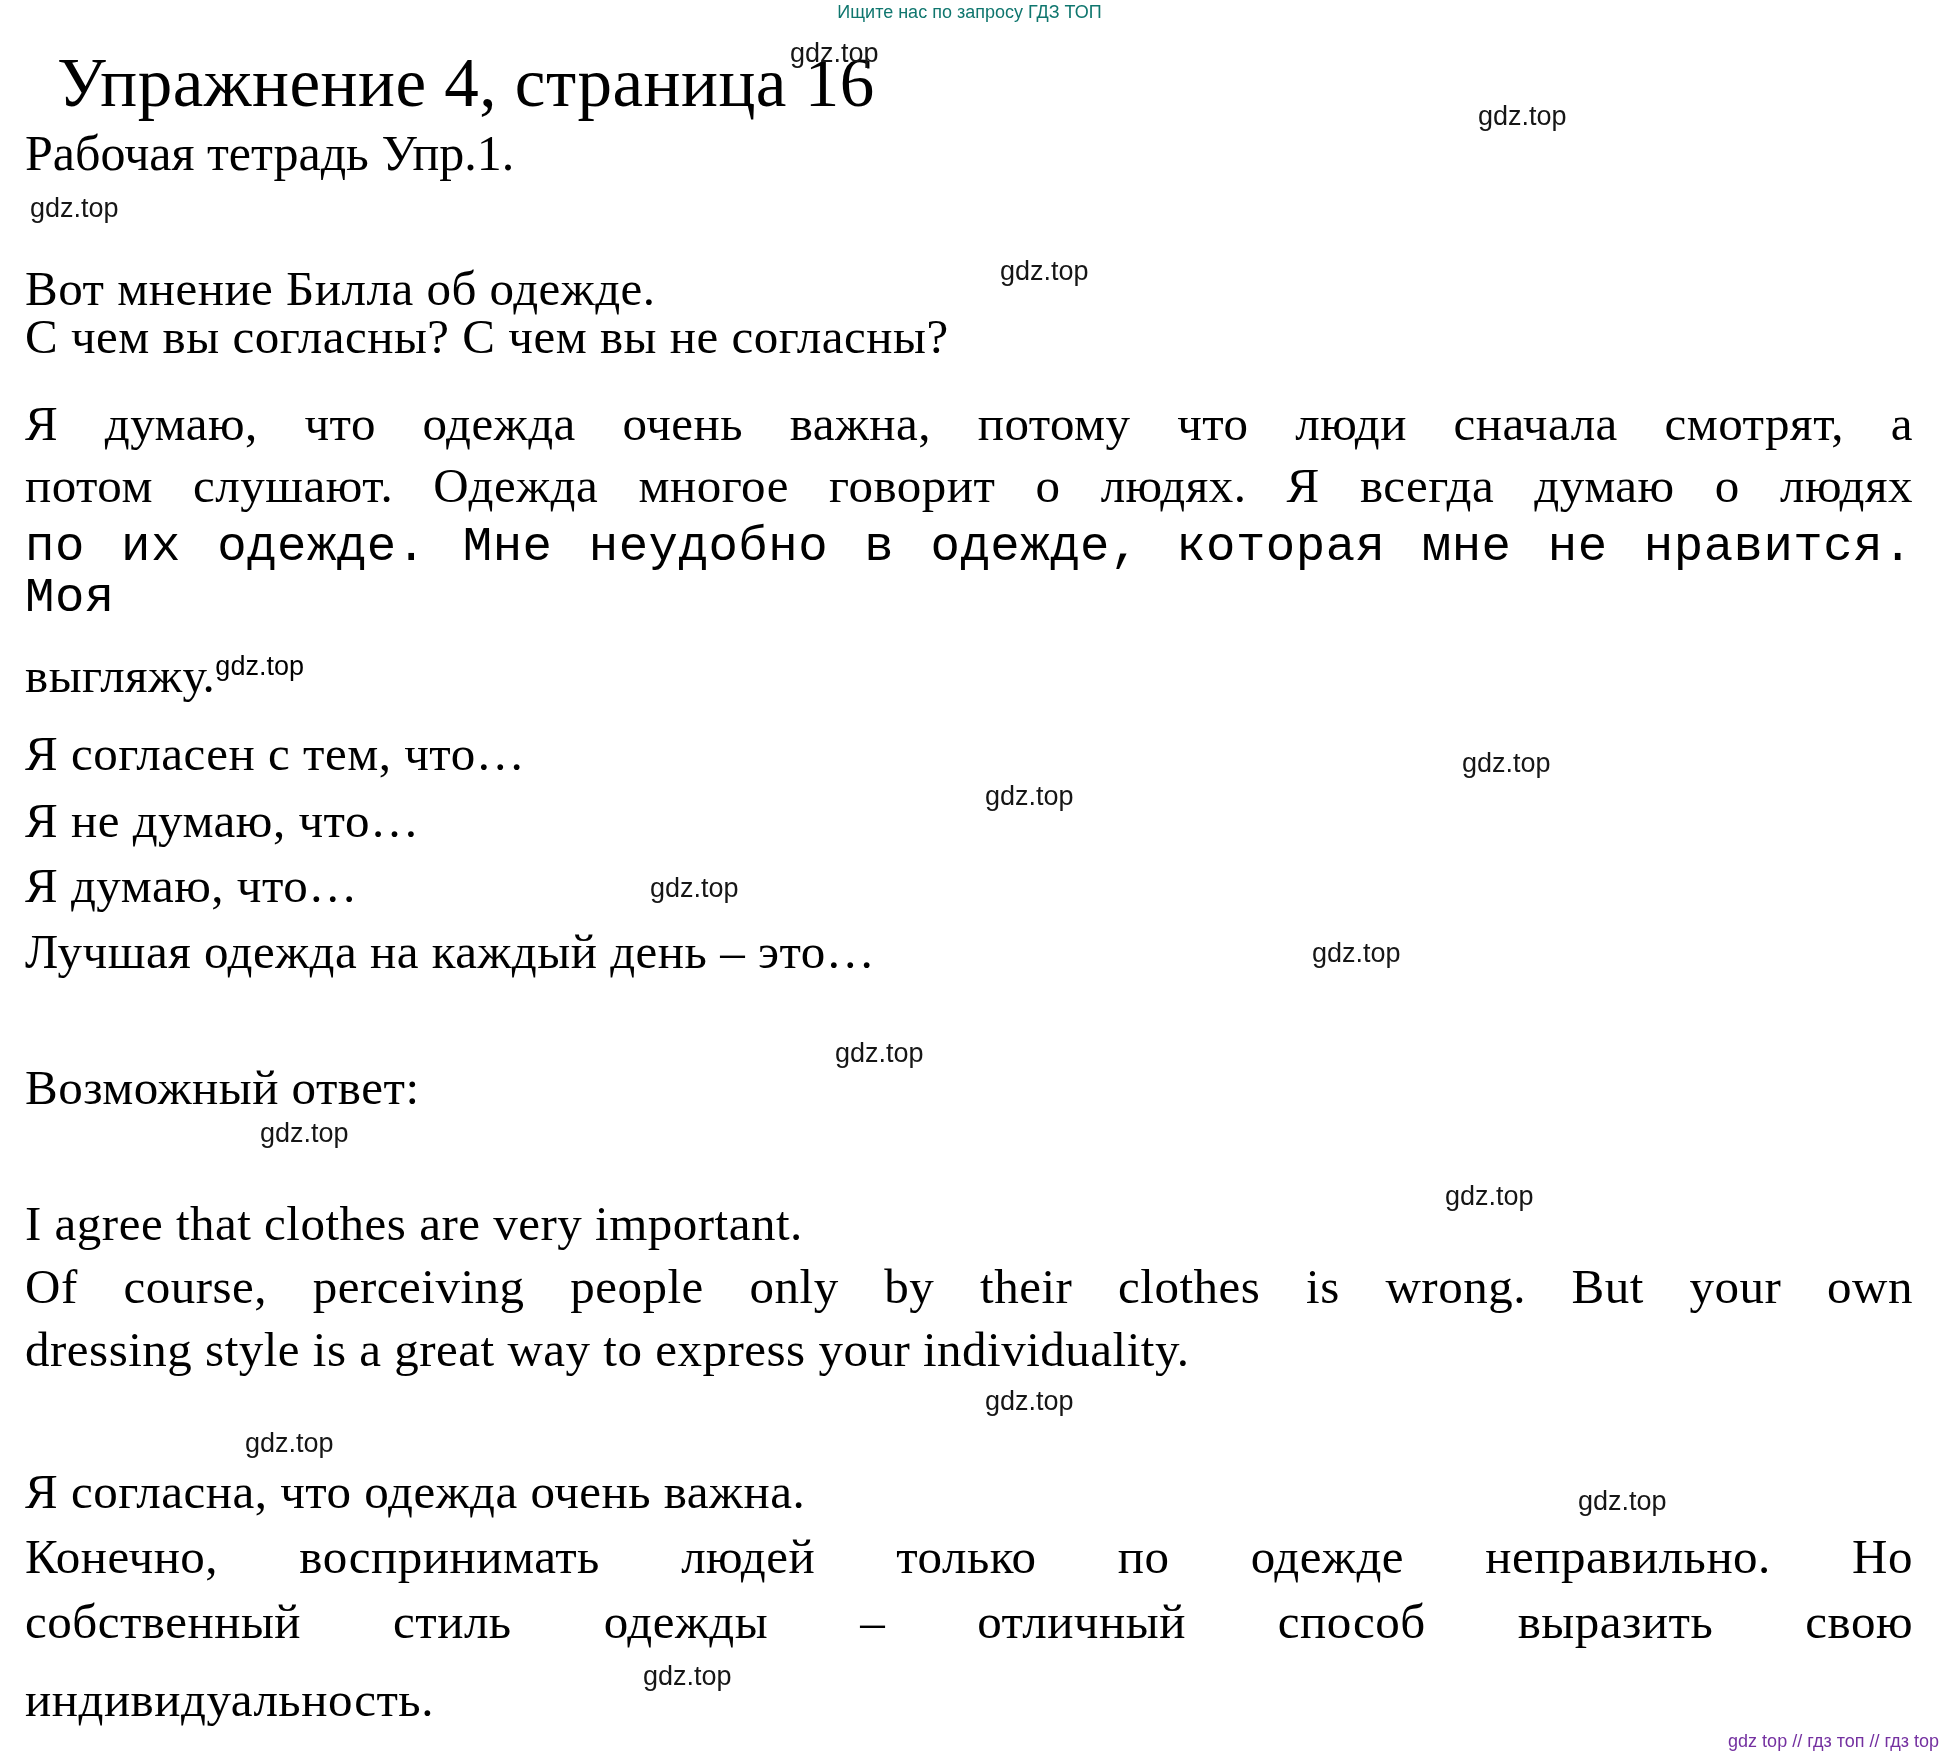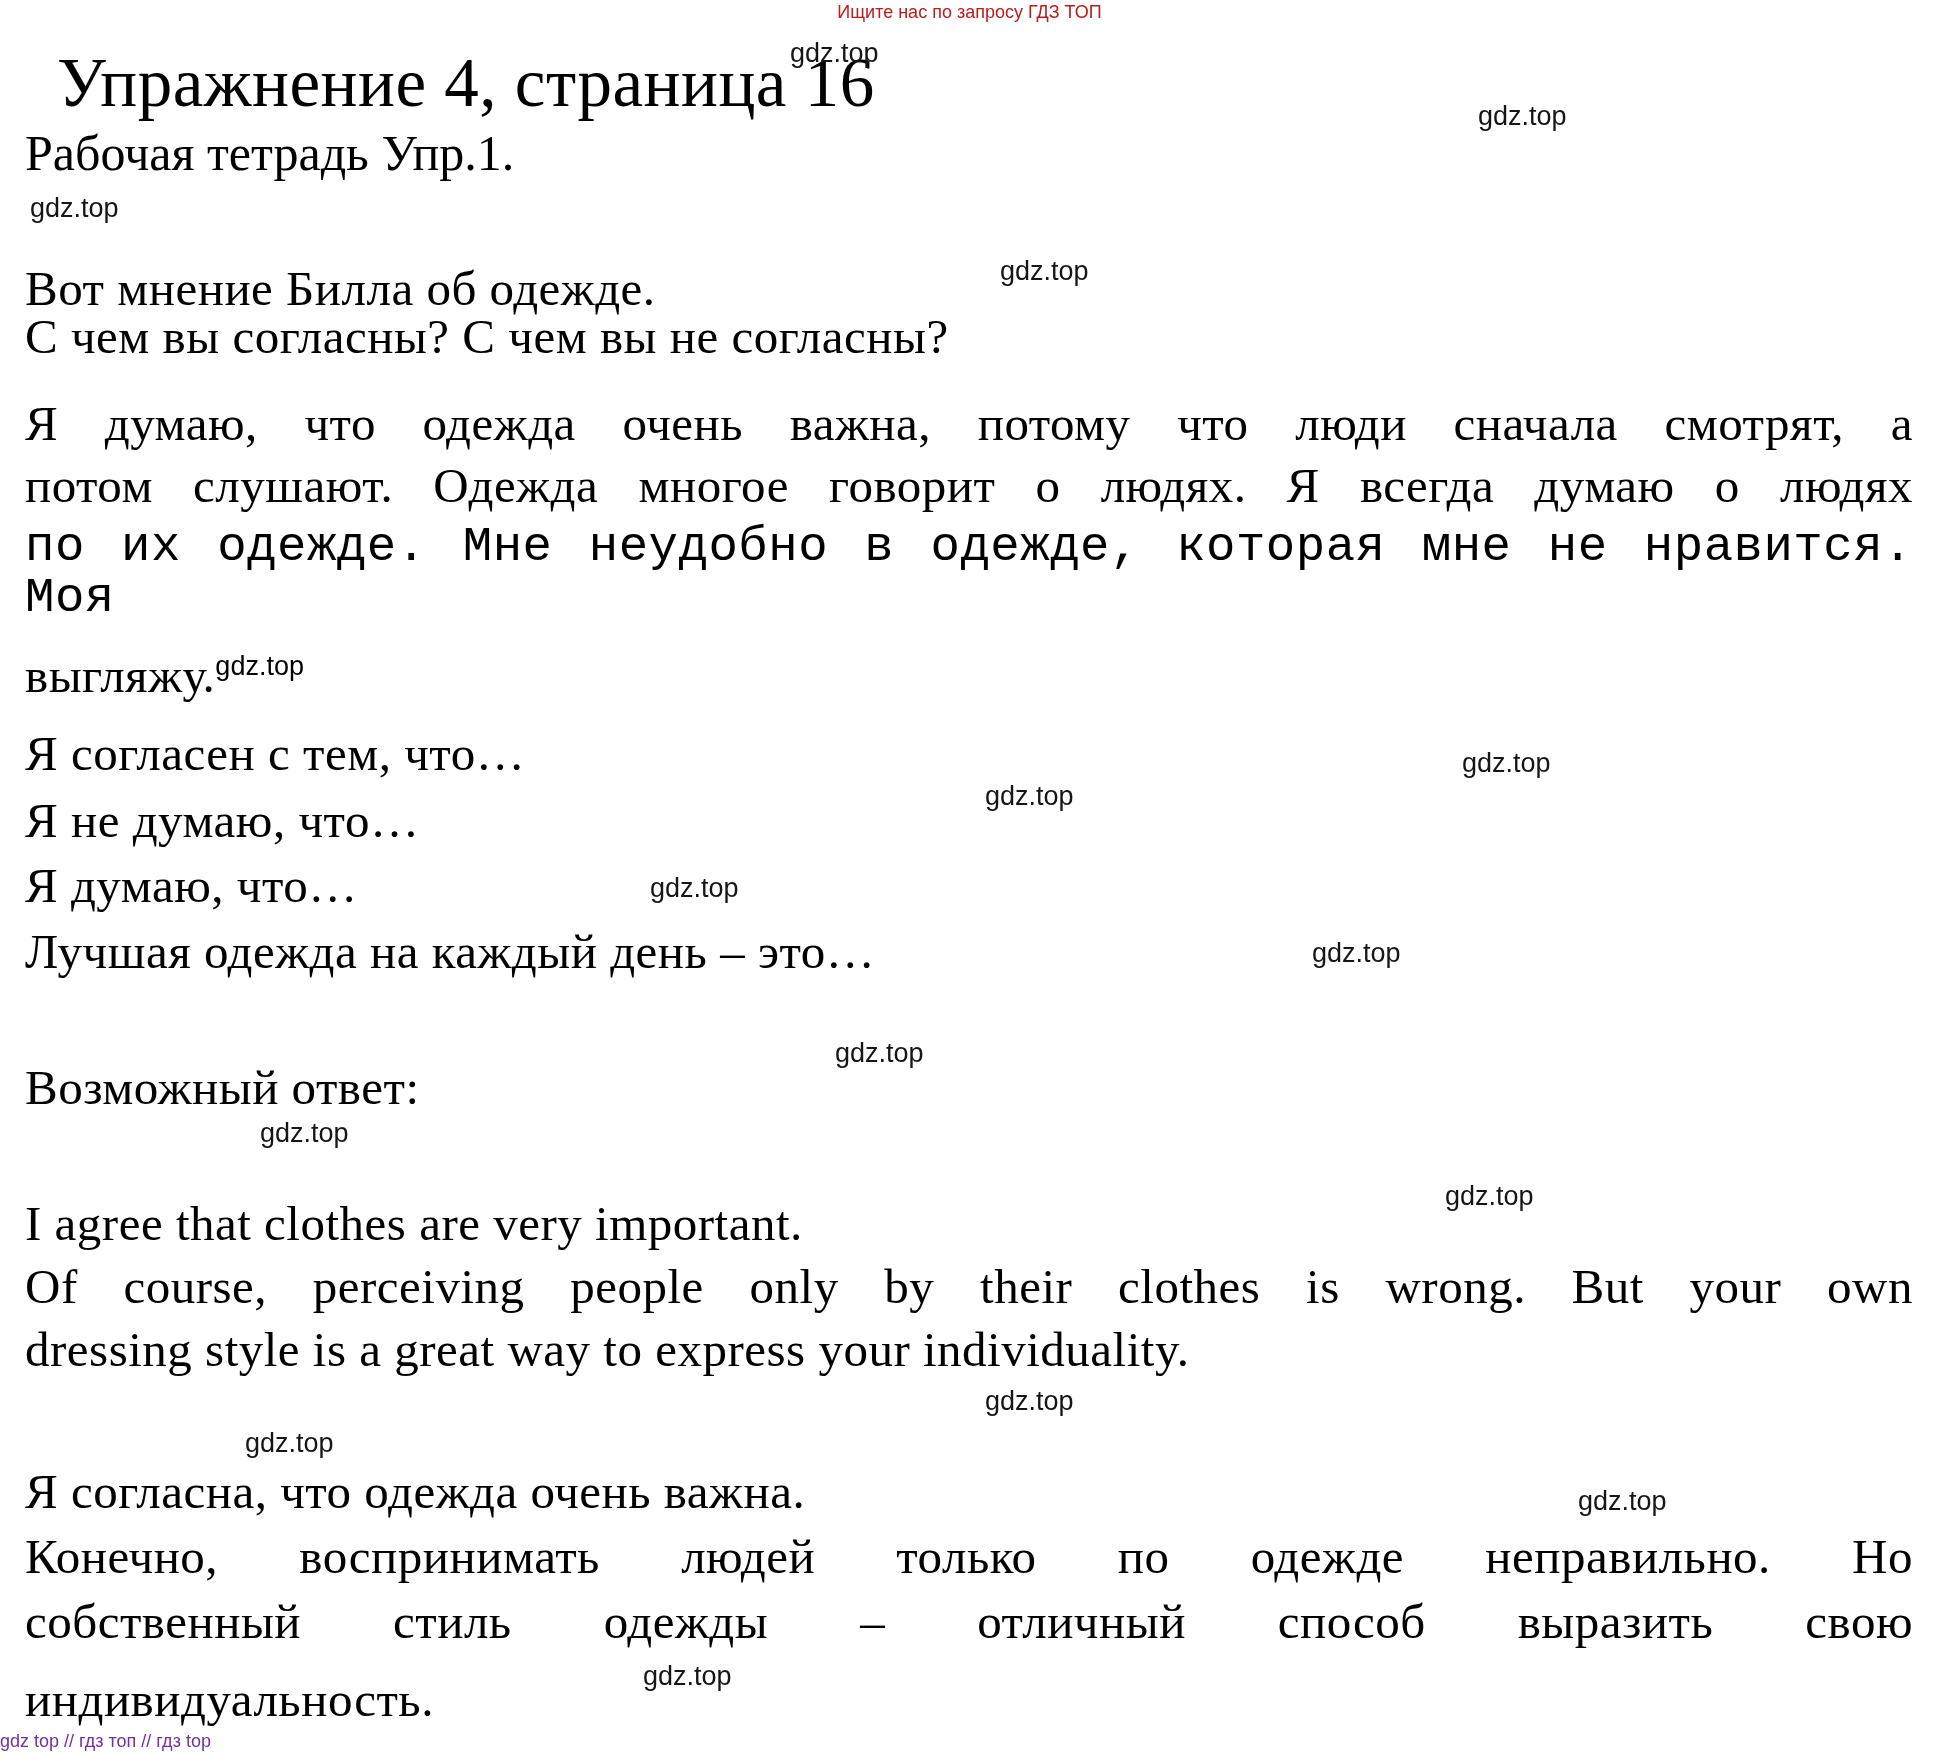--- a/index.html
+++ b/index.html
@@ -10,21 +10,21 @@
     overflow:hidden;
     font-family:"Liberation Serif", serif;
     color:#000000;
   }
   
   .promo{
     position:absolute;top:2px;left:0;width:100%;
     text-align:center;
     font-family:"Liberation Sans", sans-serif;
     font-size:18px;
-    color:#b91c1c;
+    color:#0f766e;
   }
   
   .h1{
     position:absolute;top:44px;left:25px;
     font-size:69px;font-weight:normal;
     letter-spacing:0.5px;
     white-space:nowrap;
     margin-left:32px;
   }
   .h2{
@@ -78,21 +78,21 @@
   .sup-wm{
     font-family:"Liberation Sans", sans-serif;
     font-size:27px;
     letter-spacing:0;
     vertical-align:super;
     line-height:0;
   }
   
   .footer{
     position:absolute;left:0;bottom:8px;width:100%;
-    text-align:left;
+    text-align:right;
     font-family:"Liberation Sans", sans-serif;
     font-size:18px;
     color:#7430a0;
   }
 </style>
 </head>
 <body>
 
 <div id="page">
 

